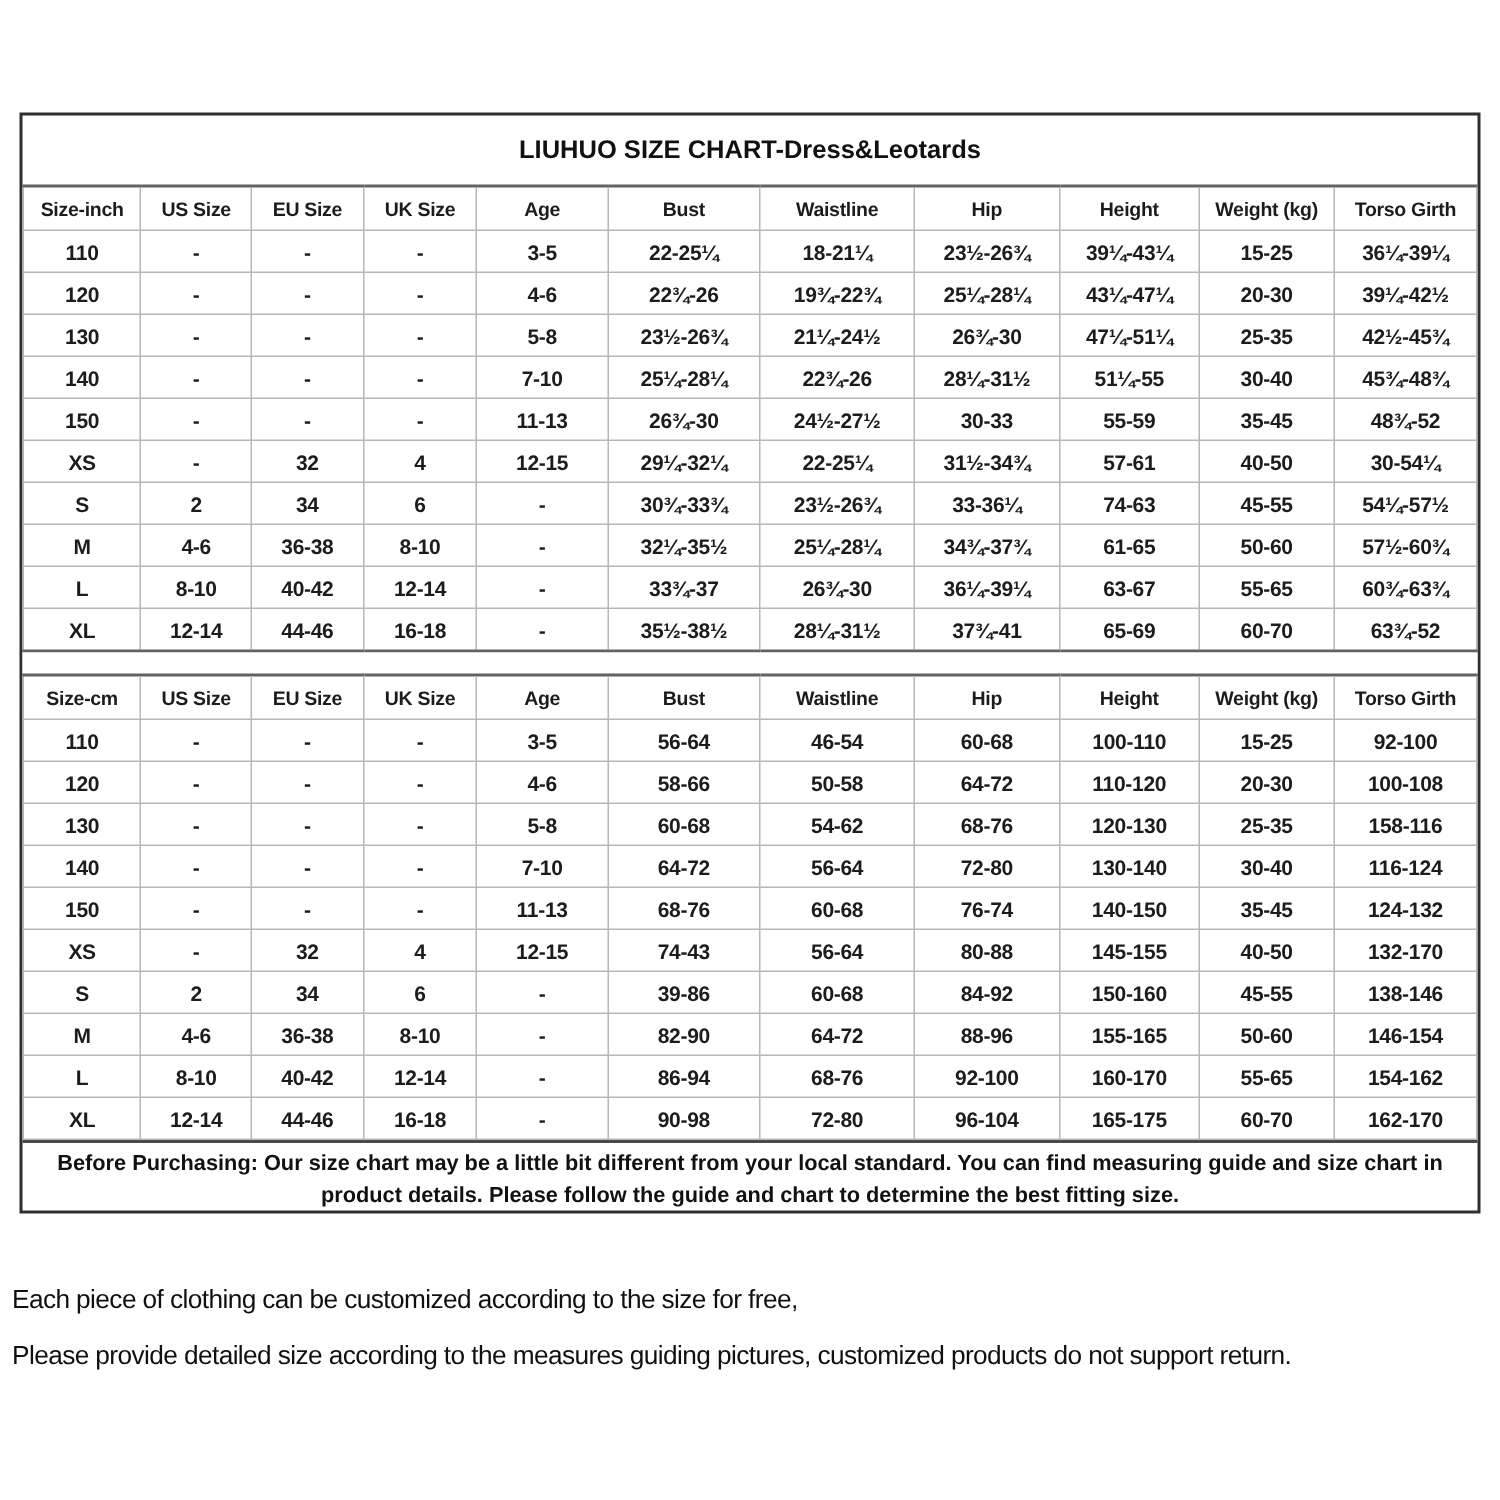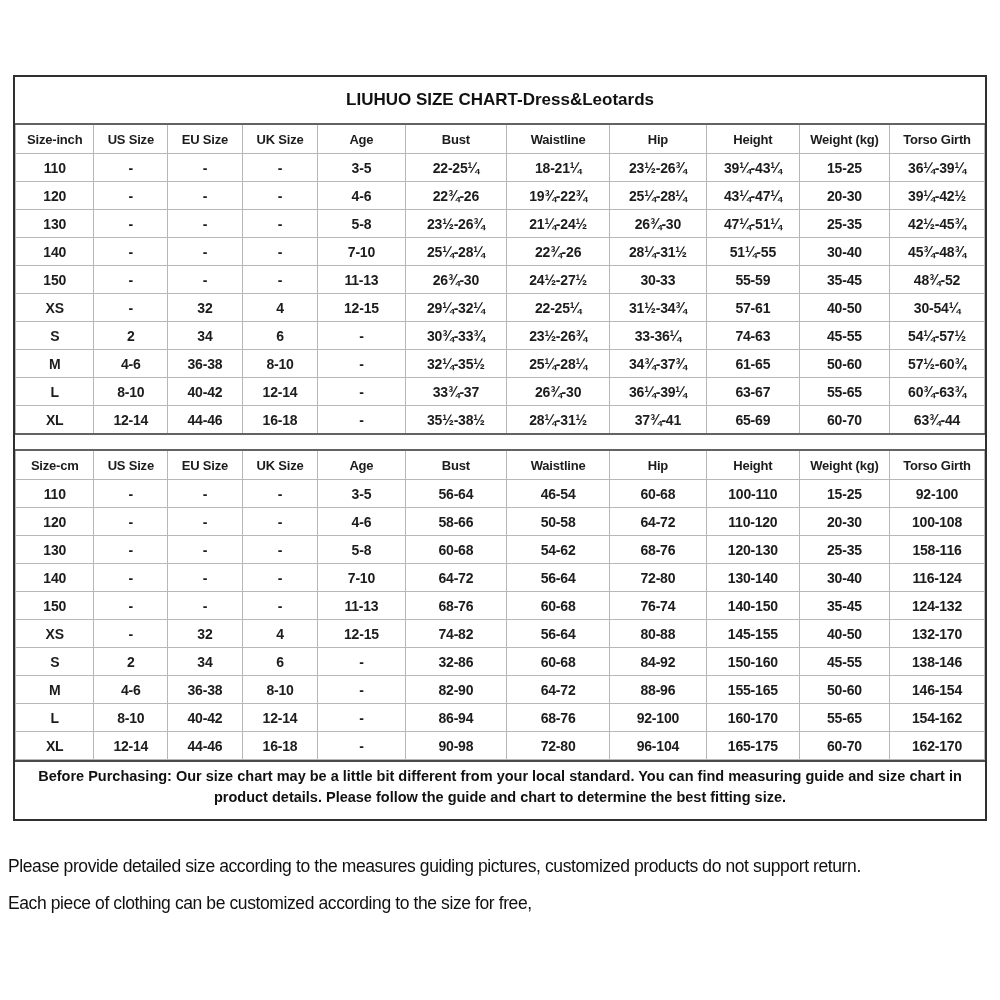--- a/index.html
+++ b/index.html
@@ -20,21 +20,21 @@
   th, td {
     border:1px solid #b7b7b7; text-align:center; vertical-align:middle;
     padding:0; font-weight:bold; color:#1c1c1c; overflow:hidden;
   }
   th { height:28px; font-size:13px; border-top:2px solid #636363; letter-spacing:-0.2px; }
   td { height:27px; font-size:14px; letter-spacing:-0.2px; }
   table.inch tbody tr:last-child td { border-bottom:2px solid #636363; }
   .table-gap { height:14px; background:#fff; }
   .note {
     border-top:2px solid #4a4a4a; font-weight:bold; font-size:14.5px;
-    text-align:center; line-height:1.42; padding:4px 10px 12px 10px; color:#111;
+    text-align:center; line-height:1.42; padding:4px 10px 0 10px; color:#111;
   }
   .footnotes { position:absolute; left:8px; top:856px; width:988px; }
   .footnotes p {
     margin:0 0 16px 0; font-size:17.5px; letter-spacing:-0.4px;
     color:#101010; white-space:nowrap;
   }
 </style>
 </head>
 <body>
 
@@ -191,21 +191,21 @@
           <td>XL</td>
           <td>12-14</td>
           <td>44-46</td>
           <td>16-18</td>
           <td>-</td>
           <td>35½-38½</td>
           <td>28¼-31½</td>
           <td>37¾-41</td>
           <td>65-69</td>
           <td>60-70</td>
-          <td>63¾-44</td>
+          <td>63¾-52</td>
         </tr>
       </tbody>
     </table>
   <div class="table-gap"></div>
   <table class="cm">
       <colgroup>
         <col style="width: 8.1%;">
         <col style="width: 7.6%;">
         <col style="width: 7.7%;">
         <col style="width: 7.8%;">
@@ -297,34 +297,34 @@
           <td>140-150</td>
           <td>35-45</td>
           <td>124-132</td>
         </tr>
         <tr>
           <td>XS</td>
           <td>-</td>
           <td>32</td>
           <td>4</td>
           <td>12-15</td>
-          <td>74-82</td>
+          <td>74-43</td>
           <td>56-64</td>
           <td>80-88</td>
           <td>145-155</td>
           <td>40-50</td>
           <td>132-170</td>
         </tr>
         <tr>
           <td>S</td>
           <td>2</td>
           <td>34</td>
           <td>6</td>
           <td>-</td>
-          <td>32-86</td>
+          <td>39-86</td>
           <td>60-68</td>
           <td>84-92</td>
           <td>150-160</td>
           <td>45-55</td>
           <td>138-146</td>
         </tr>
         <tr>
           <td>M</td>
           <td>4-6</td>
           <td>36-38</td>
@@ -362,15 +362,15 @@
           <td>165-175</td>
           <td>60-70</td>
           <td>162-170</td>
         </tr>
       </tbody>
     </table>
   <div class="note">Before Purchasing: Our size chart may be a little bit different from your local standard. You can find measuring guide and size chart in product details. Please follow the guide and chart to determine the best fitting size.</div>
 </div>
 
 <div class="footnotes">
+  <p>Each piece of clothing can be customized according to the size for free,</p>
   <p>Please provide detailed size according to the measures guiding pictures, customized products do not support return.</p>
-  <p>Each piece of clothing can be customized according to the size for free,</p>
 </div>
 
 </body></html>

